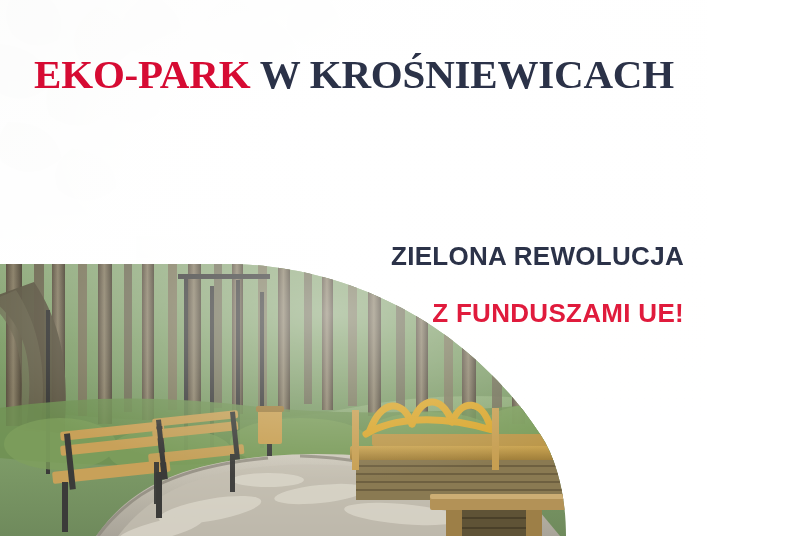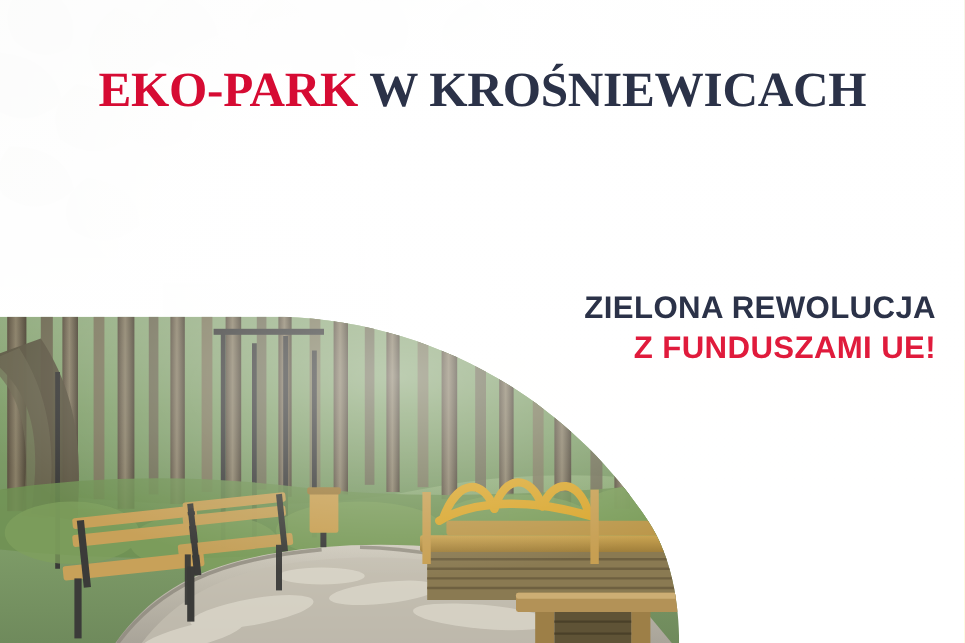--- a/index.html
+++ b/index.html
@@ -6,21 +6,21 @@
     margin: 0;
     padding: 0;
     background: #ffffff;
   }
   body {
     font-family: "Liberation Sans", sans-serif;
   }
 
   .poster {
     position: relative;
-    width: 804px;
+    width: 708px;
     height: 536px;
     overflow: hidden;
     background: #fde047;
   }
 
   
   .bg-wash {
     position: absolute;
     inset: 0;
     background:
@@ -74,21 +74,21 @@
     top: 240px;
     z-index: 10;
     text-align: right;
     font-family: "Liberation Sans", sans-serif;
     font-weight: bold;
     font-size: 26px;
     letter-spacing: 0.3px;
     line-height: 1.28;
   }
   .subhead .sh-line1 { display: block; color: #2B3248; }
-  .subhead .sh-line2 { display: block; color: #E01B3C; }
+  .subhead .sh-line2 { display: block; color: #E01B3C; margin-top: 24px; }
 
   
   .photo-wrap {
     position: absolute;
     left: 0;
     top: 258px;
     width: 600px;
     height: 278px;
     z-index: 8;
   }

